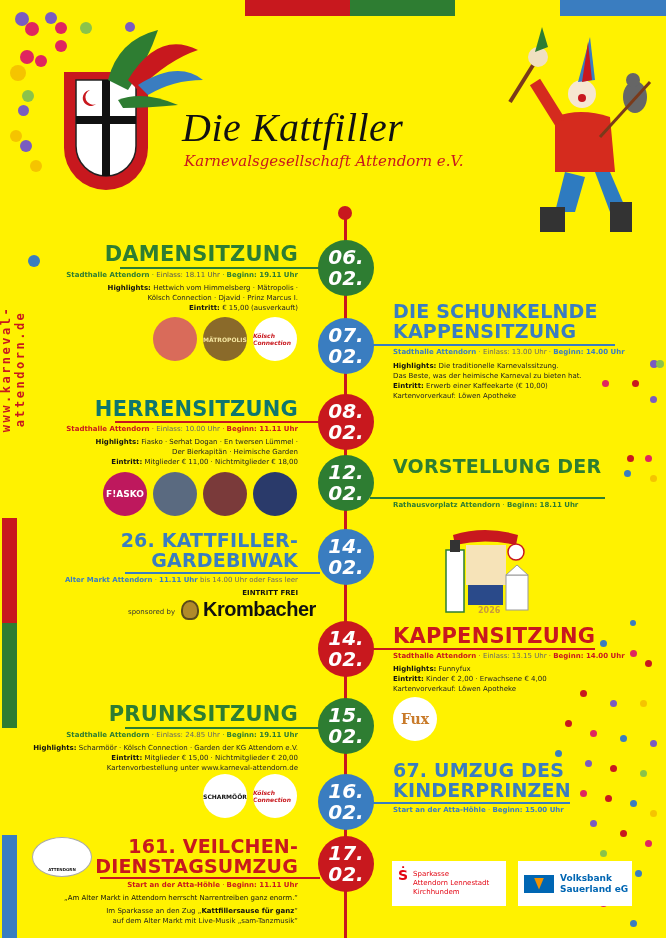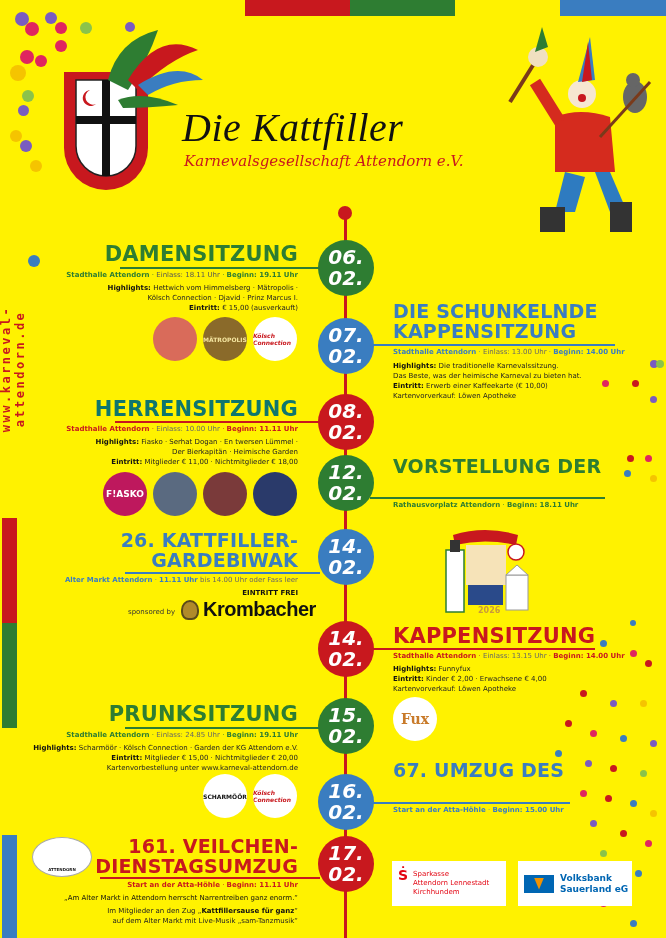--- a/index.html
+++ b/index.html
@@ -258,21 +258,21 @@
     <b>Eintritt:</b> <span>Mitglieder € 15,00 · Nichtmitglieder € 20,00</span><br>
     <span>Kartenvorbestellung unter www.karneval-attendorn.de</span>
   </div>
   <div class="thumb" style="left:203px;top:774px;background:#fff;color:#111;font-size:6px">SCHARMÖÖR</div>
   <div class="thumb" style="left:253px;top:774px;background:#fff;color:#c8181e;font-style:italic;font-size:6px">Kölsch Connection</div>
   <div class="date green" style="top:698px"><span>15.</span><br><span>02.</span></div>
 </div>
 
 <div>
   <div class="ev-title" style="left:393px;top:760px;color:#3a7dc0">
-    <span>67. UMZUG DES</span><br>
+    <span>67. UMZUG DES</span><br><span>KINDERPRINZEN</span>
   </div>
   <div class="ev-line" style="left:370px;width:200px;top:802px;background:#3a7dc0"></div>
   <div class="meta" style="left:393px;top:806px;color:#3a7dc0">
     <b>Start an der Atta-Höhle</b> · <b>Beginn: 15.00 Uhr</b>
   </div>
   <div class="date blue" style="top:774px"><span>16.</span><br><span>02.</span></div>
 </div>
 
 <div>
   <div class="abs" style="left:32px;top:837px;width:60px;height:40px;border-radius:50%;background:#fff;border:1.5px solid #aaa;display:flex;align-items:flex-end;justify-content:center;font-size:4px;font-weight:bold;padding-bottom:4px">
@@ -280,21 +280,21 @@
   </div>
   <div class="ev-title r" style="left:60px;width:238px;top:836px;color:#c8181e">
     <span>161. VEILCHEN-</span><br><span>DIENSTAGSUMZUG</span>
   </div>
   <div class="ev-line" style="left:100px;width:220px;top:877px;background:#c8181e"></div>
   <div class="meta r" style="left:40px;width:258px;top:881px;color:#c8181e">
     <b>Start an der Atta-Höhle</b> · <b>Beginn: 11.11 Uhr</b>
   </div>
   <div class="desc r" style="left:20px;width:278px;top:893px;font-weight:normal;color:#111">„Am Alter Markt in Attendorn herrscht Narrentreiben ganz enorm.“</div>
   <div class="desc r" style="left:20px;width:278px;top:906px">
-    <span>Im Mitglieder an den Zug „</span><b>Kattfillersause für ganz</b><span>“</span><br>
+    <span>Im Sparkasse an den Zug „</span><b>Kattfillersause für ganz</b><span>“</span><br>
     <span>auf dem Alter Markt mit Live-Musik „sam-Tanzmusik“</span>
   </div>
   <div class="date red" style="top:836px"><span>17.</span><br><span>02.</span></div>
 </div>
 
 <div class="logo-box" style="left:392px;top:861px;width:114px;height:45px;padding-left:6px">
   <span style="color:#e30613;font-weight:bold;font-size:14px;margin-right:5px;align-self:flex-start;margin-top:6px">Ṡ</span>
   <div style="font-size:7px;line-height:9px;color:#e30613">
     <div>Sparkasse</div>
     <div>Attendorn Lennestadt</div>

